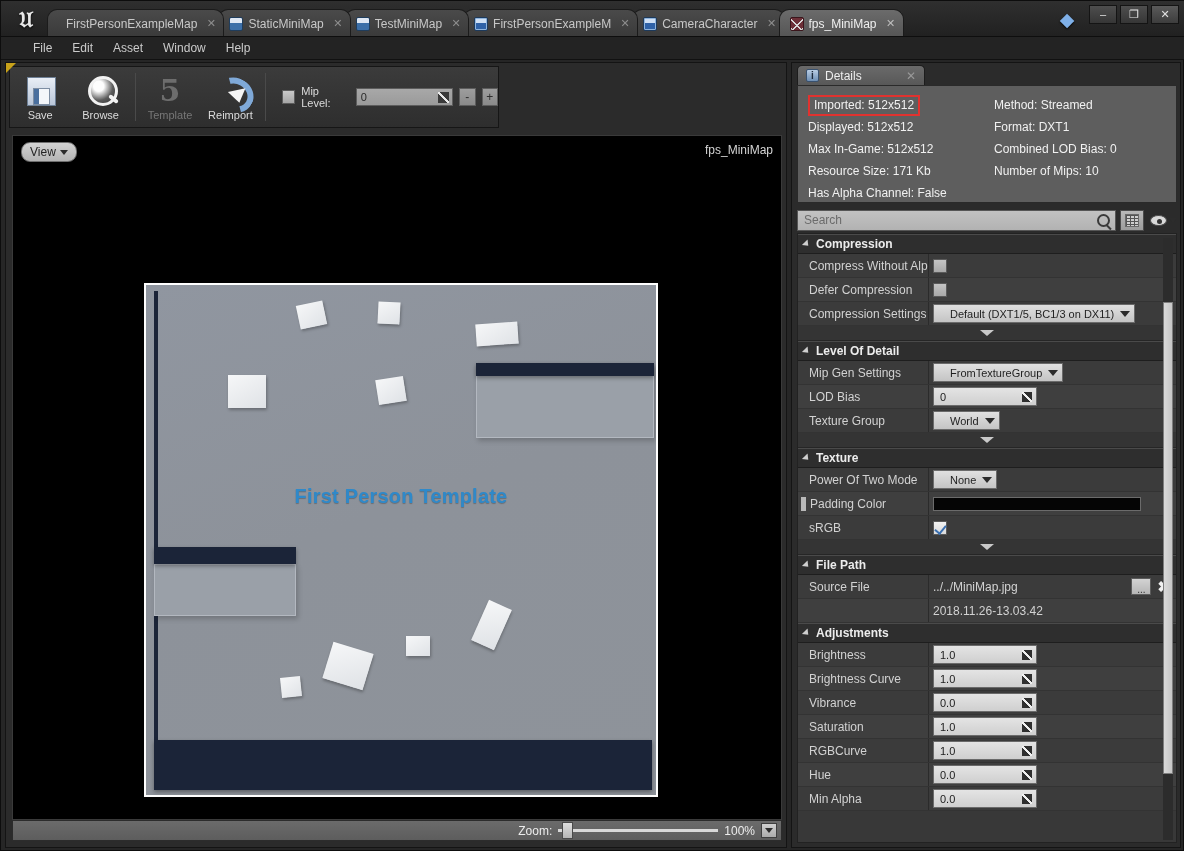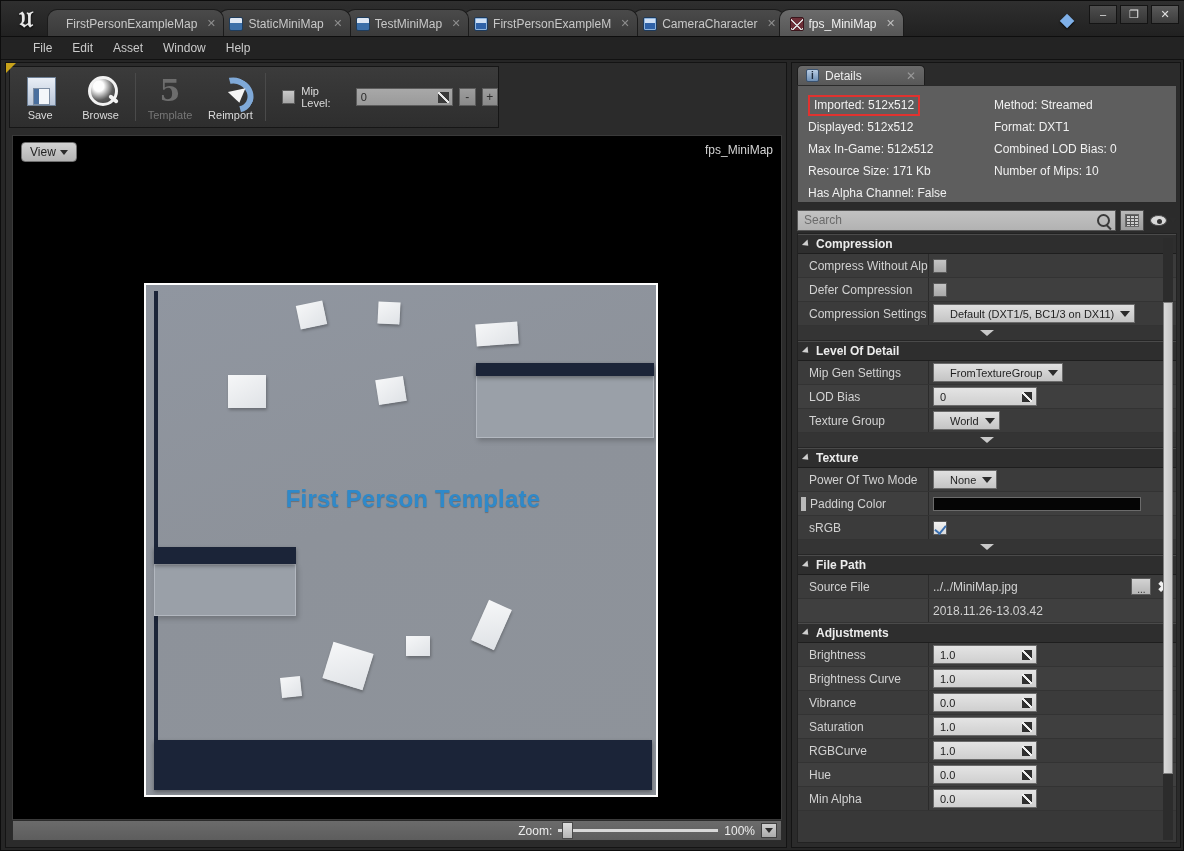--- a/index.html
+++ b/index.html
@@ -177,21 +177,21 @@
 
   
   #viewport {
     position: absolute; left: 6px; top: 72px; width: 770px; height: 685px;
     background: #000; border: 1px solid #3a3a3a;
     overflow: hidden;
   }
   #viewbtn {
     position: absolute; left: 8px; top: 6px; height: 20px; padding: 0 8px;
     background: linear-gradient(#d2d2d2, #b4b4b4); border: 1px solid #6f6f6f;
-    border-radius: 4px; color: #232323; font-size: 12px;
+    border-radius: 9px; color: #232323; font-size: 12px;
     display: flex; align-items: center; gap: 4px;
   }
   .caret-d { width: 0; height: 0; border-left: 4px solid transparent; border-right: 4px solid transparent; border-top: 5px solid #2c2c2c; }
   #assetname {
     position: absolute; right: 8px; top: 7px; color: #d4d4d4; font-size: 12px;
   }
 
   
   #texframe {
     position: absolute; left: 131px; top: 147px; width: 514px; height: 514px;
@@ -211,24 +211,23 @@
   .floorline {
     position: absolute; background: #9aa0a8;
   }
   .box {
     position: absolute;
     background: linear-gradient(150deg, #f6f7f8, #dfe2e6);
     box-shadow: 1px 2px 3px rgba(0,0,0,.28);
   }
   #textlabel {
     position: absolute; left: 50%; top: 200px; transform: translateX(-50%);
-    color: #2f89c9; font-size: 24px; font-weight: bold;
+    color: #2f89c9; font-size: 20px; font-weight: bold;
     letter-spacing: .2px; white-space: nowrap;
     text-shadow: 0 1px 1px rgba(0,0,0,.25);
-    margin-left: 12px;
   }
 
   
   #statusbar {
     position: absolute; left: 6px; bottom: 6px; width: 770px; height: 21px;
     background: linear-gradient(#6b6b6b, #5d5d5d);
     border: 1px solid #2c2c2c;
     display: flex; align-items: center; justify-content: flex-end;
     padding-right: 4px; gap: 6px;
   }

